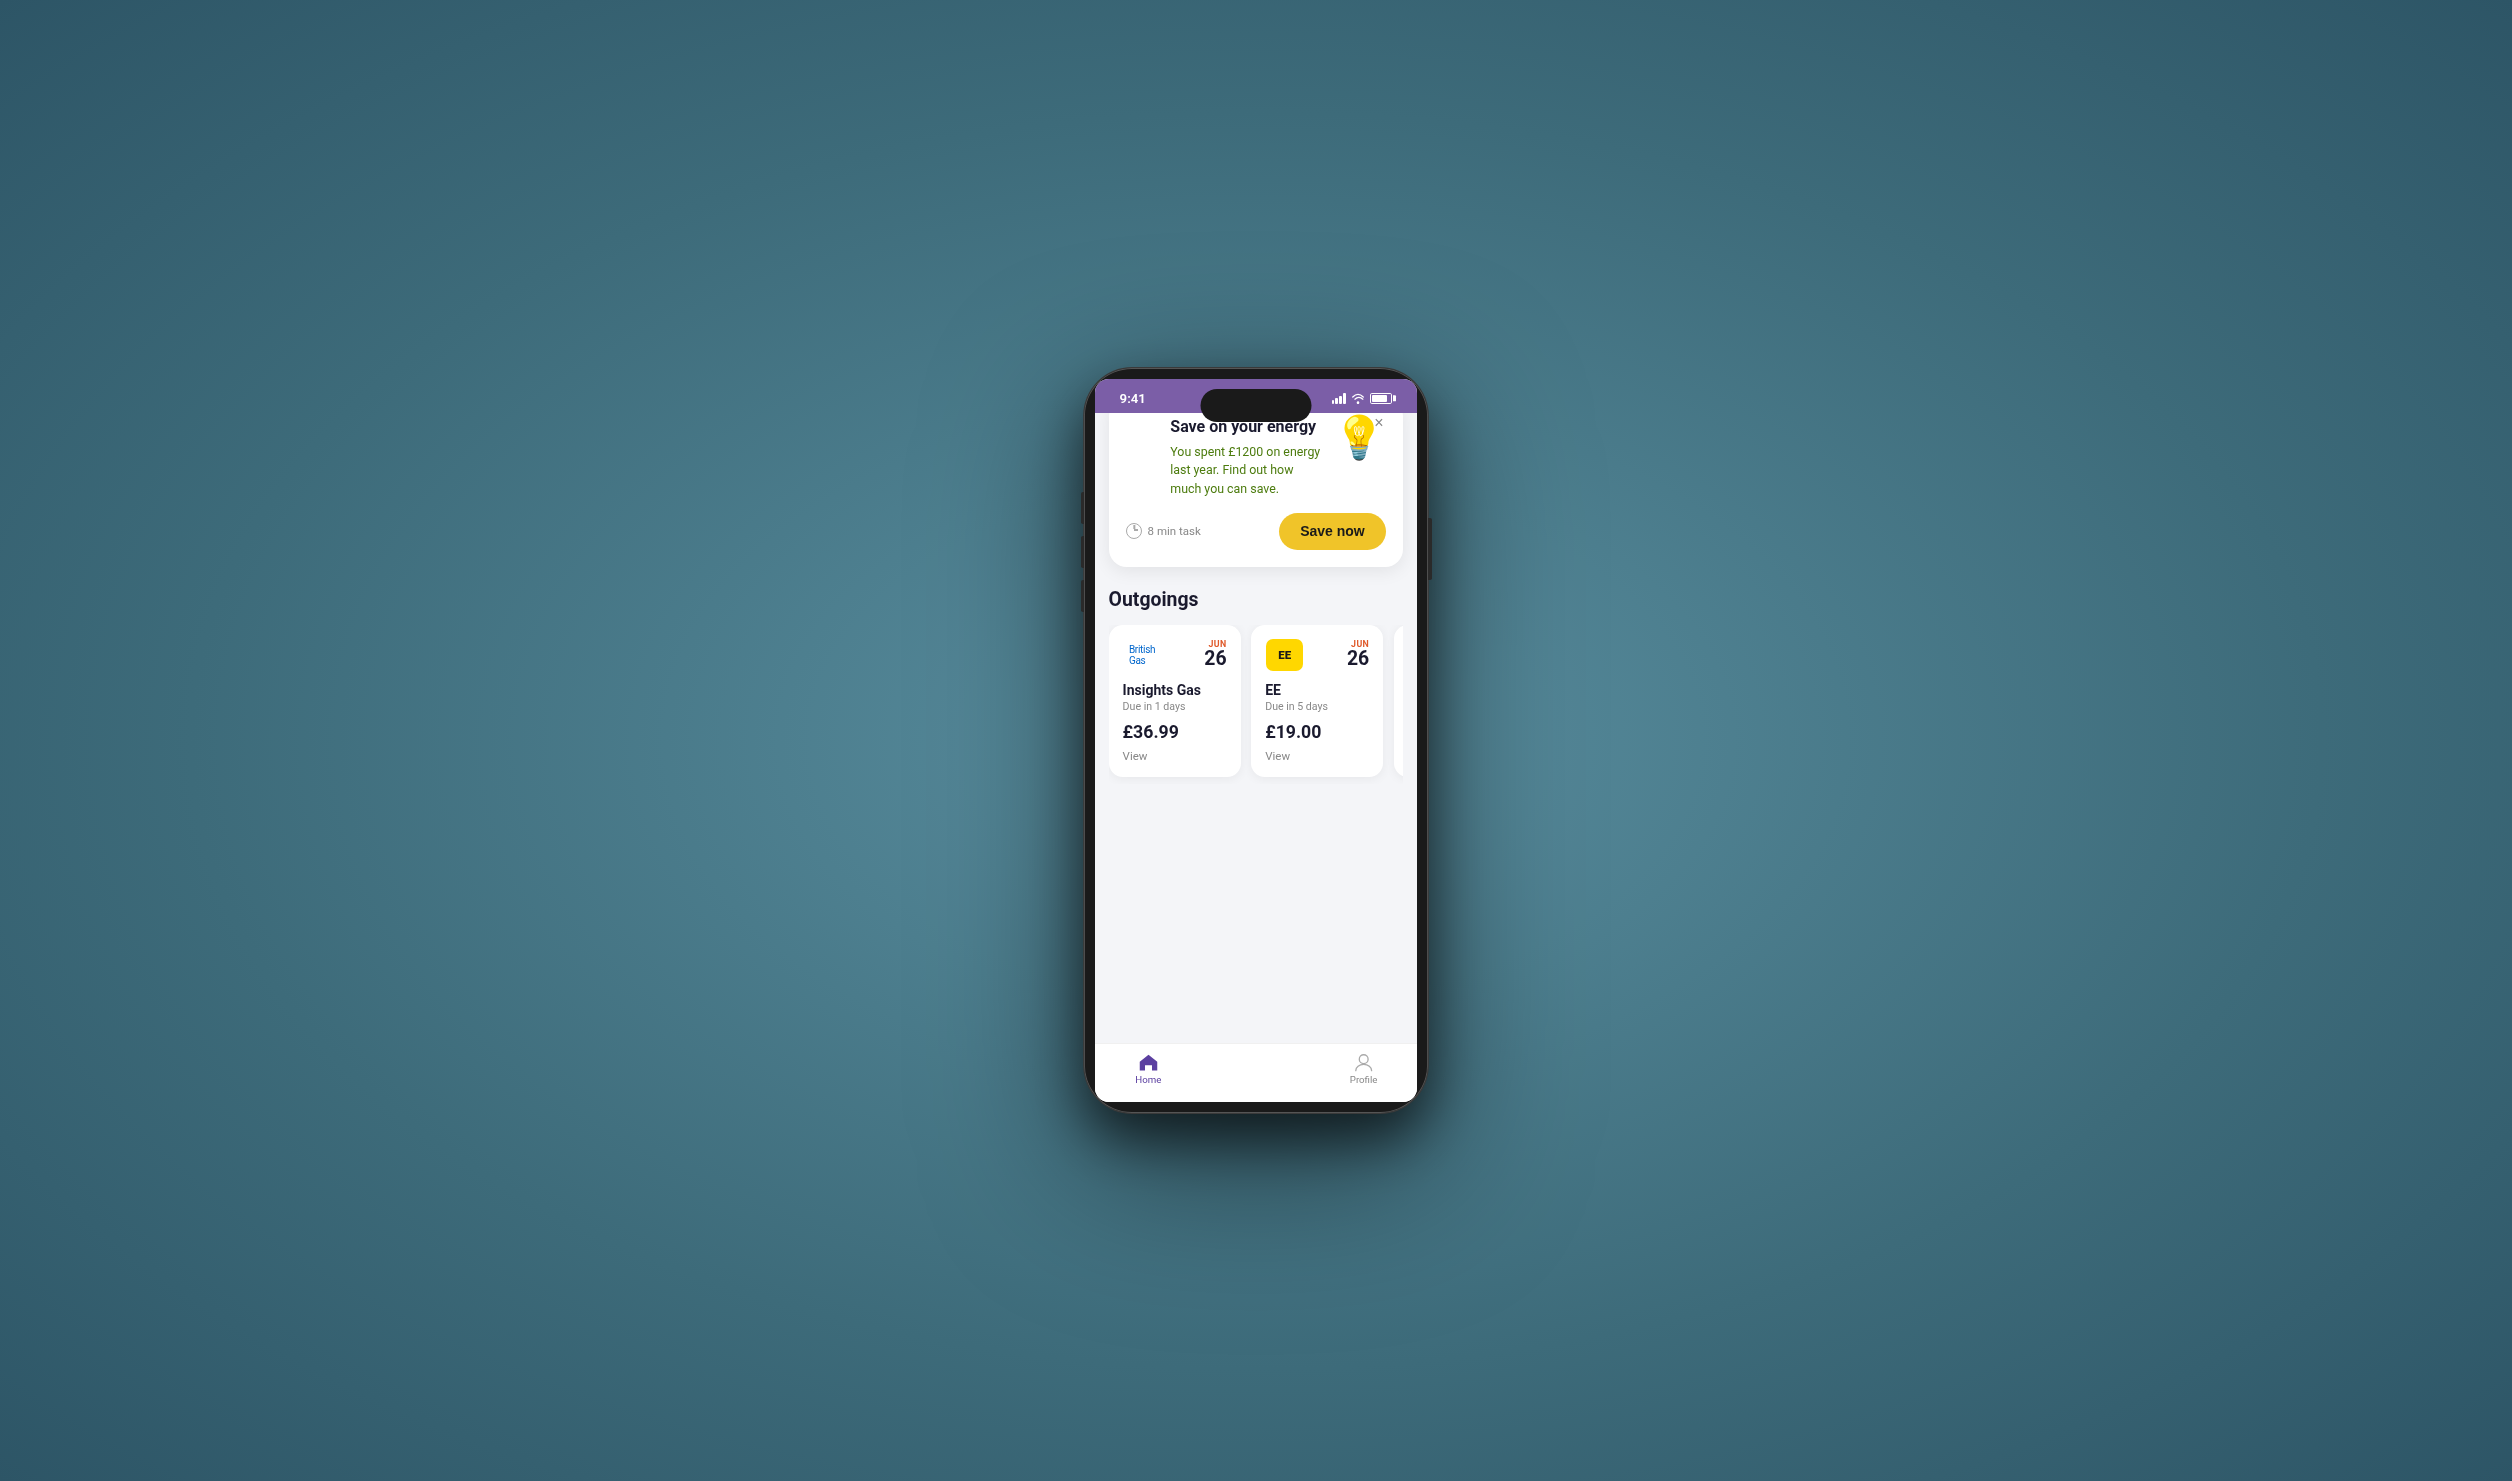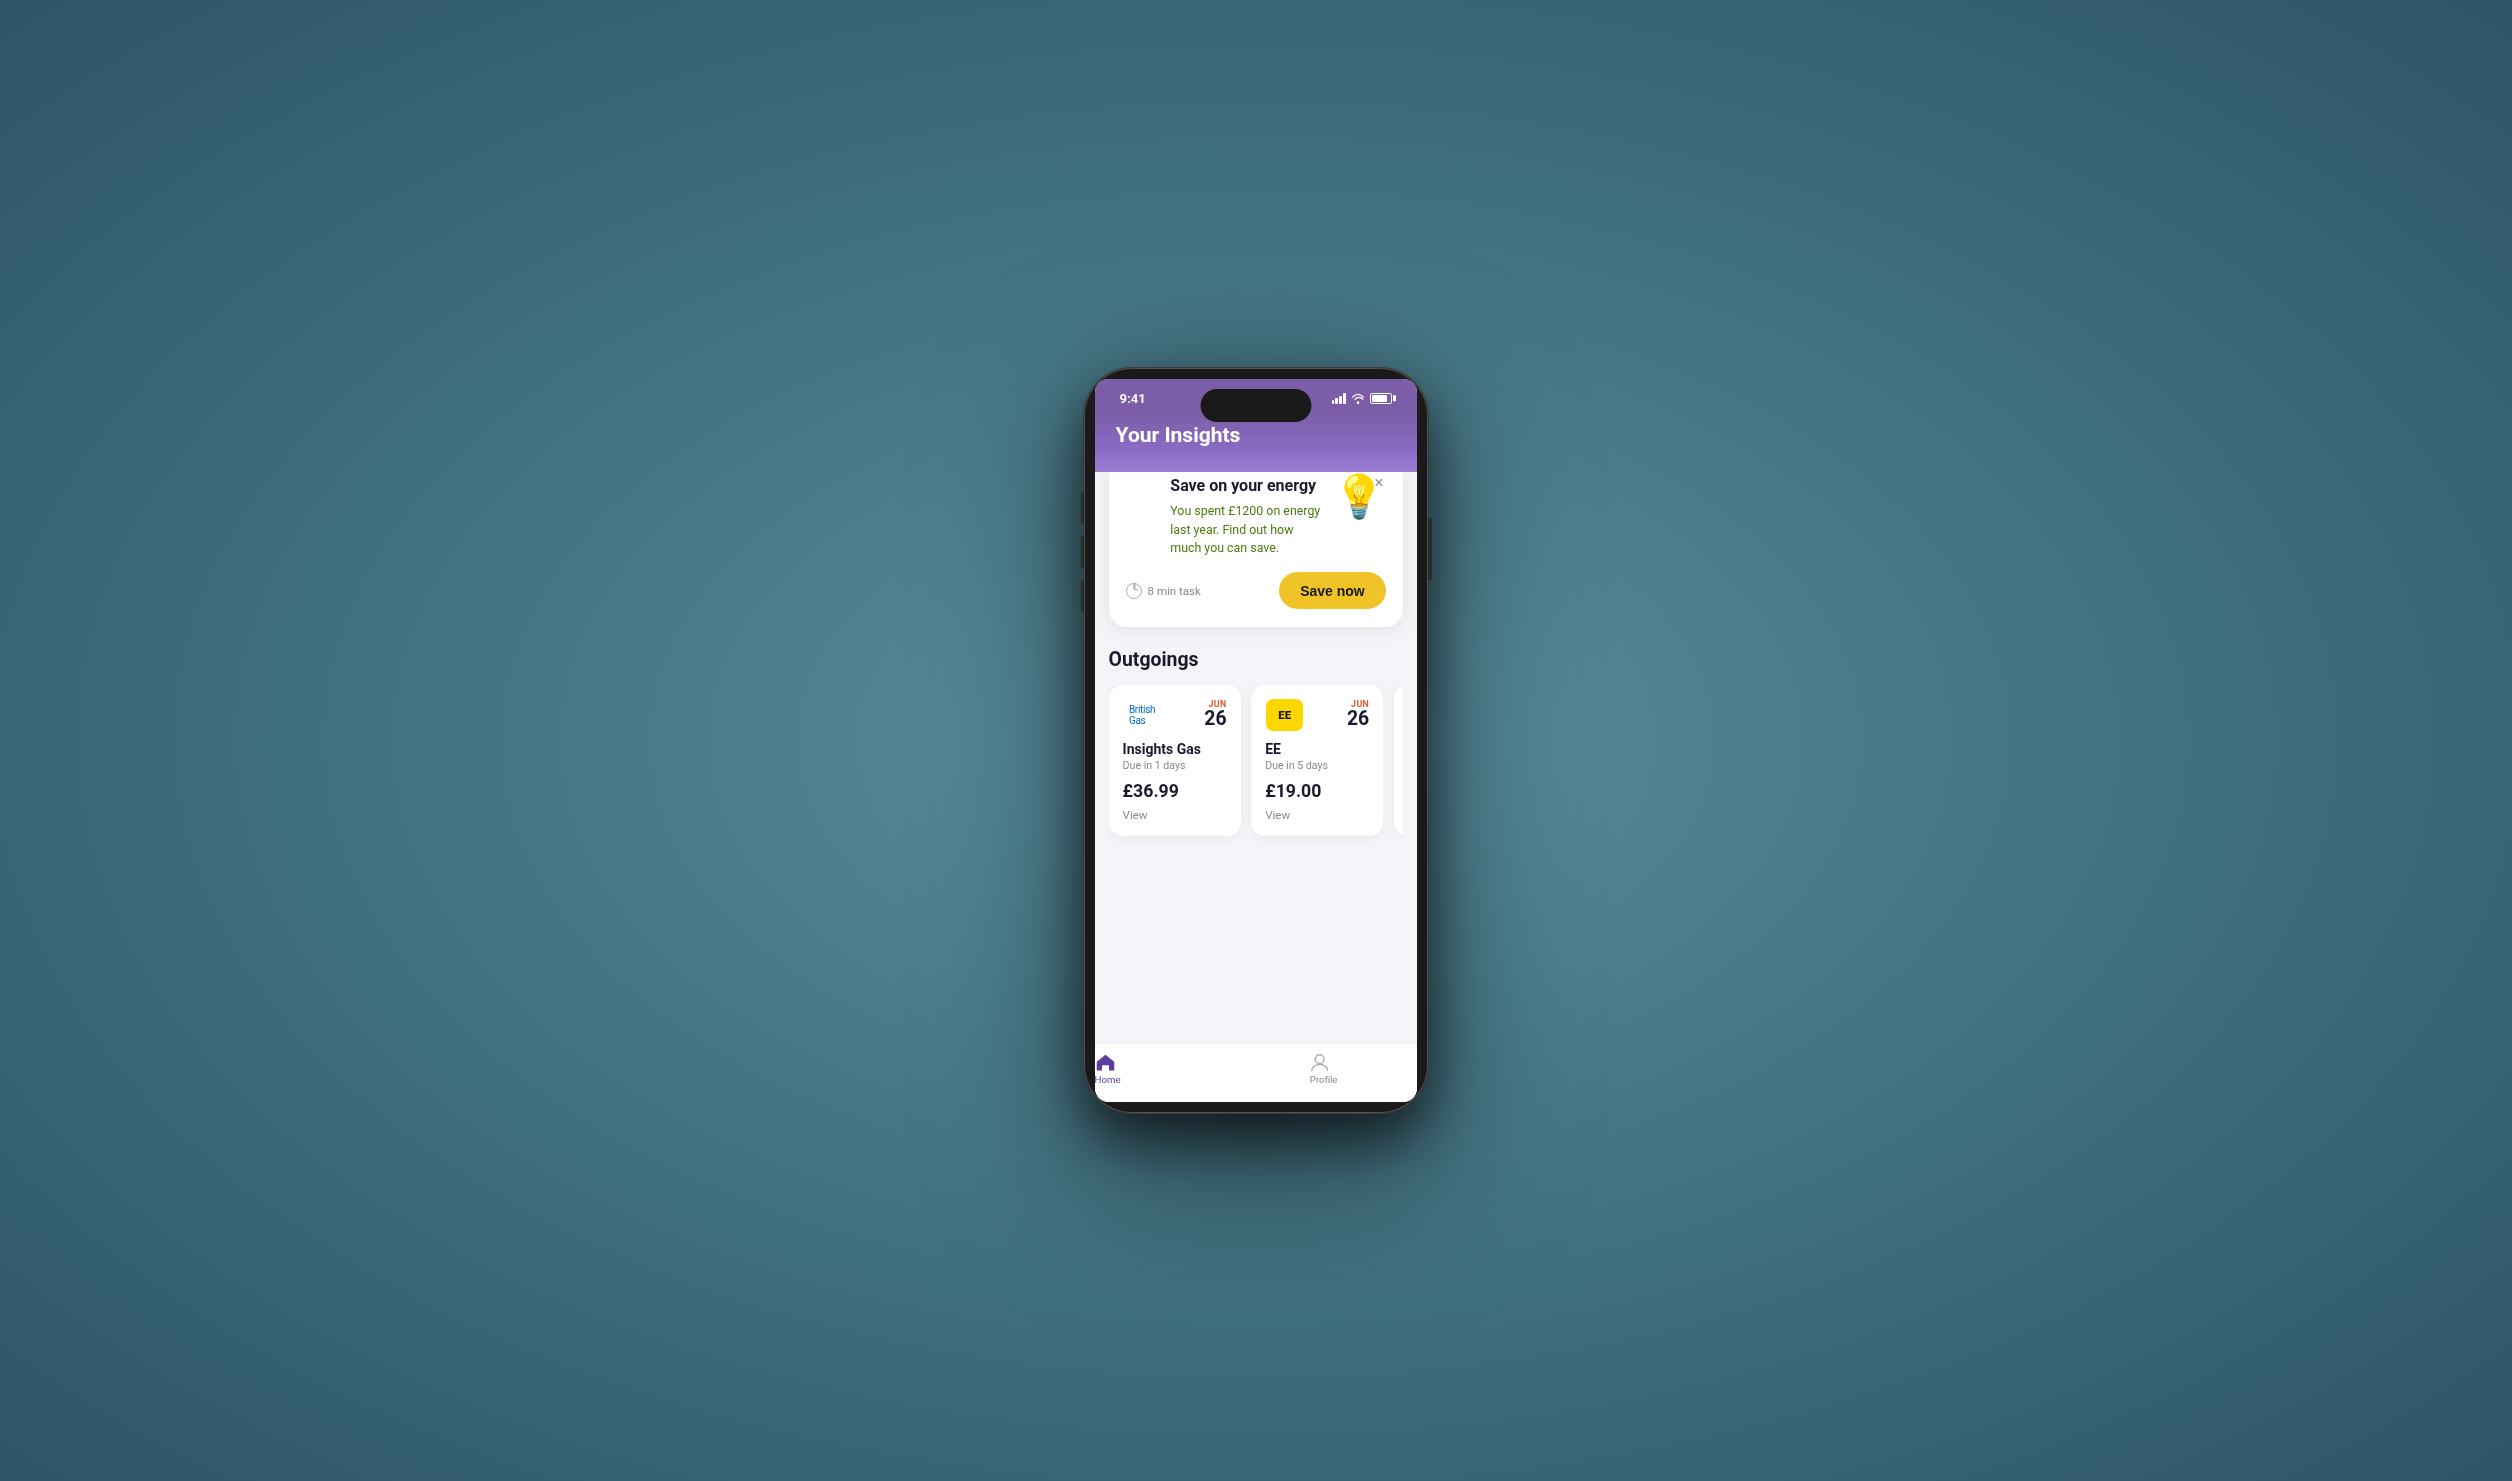--- a/index.html
+++ b/index.html
@@ -352,21 +352,21 @@
       display: flex;
       justify-content: space-around;
       align-items: center;
       border-top: 0.9px solid #f0f0f0;
       flex-shrink: 0;
     }
 
     .nav-item {
       display: flex;
       flex-direction: column;
-      align-items: flex-start;
+      align-items: center;
       gap: 1.8px;
       cursor: pointer;
       flex: 1;
     }
 
     .nav-label {
       font-size: 9.7px;
       color: #888;
     }
 
@@ -470,23 +470,20 @@
             <path d="M4.5 7 C5.7 5.8 7.3 5 9 5 C10.7 5 12.3 5.8 13.5 7" stroke="white" stroke-width="1.5" fill="none" stroke-linecap="round"></path>
             <path d="M2 4.5 C3.8 2.7 5.8 1.5 8 1.5 C10.2 1.5 12.2 2.7 14 4.5" stroke="white" stroke-width="1.5" fill="none" stroke-linecap="round"></path>
           </svg>
 
           <div class="battery">
             <div class="battery-fill"></div>
           </div>
         </div>
       </div>
 
-      <div class="header">
-        <h1 class="header-title">Your Insights</h1>
-      </div>
 
       <div class="main-content">
 
         <div class="insight-card">
           <button class="insight-close">×</button>
 
           <div class="insight-content">
             <div class="insight-text">
               <div class="insight-title">Save on your energy</div>
               <div class="insight-desc">You spent £1200 on energy last year. Find out how much you can save.</div>

